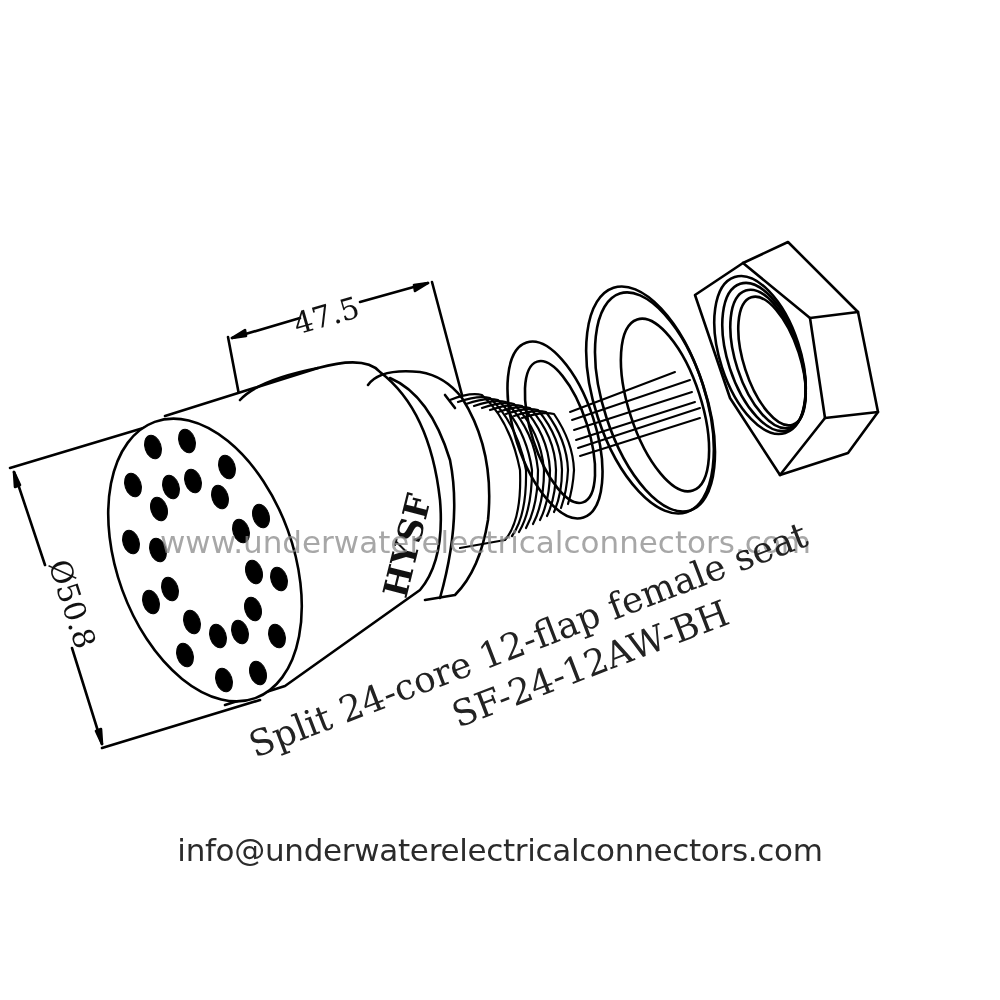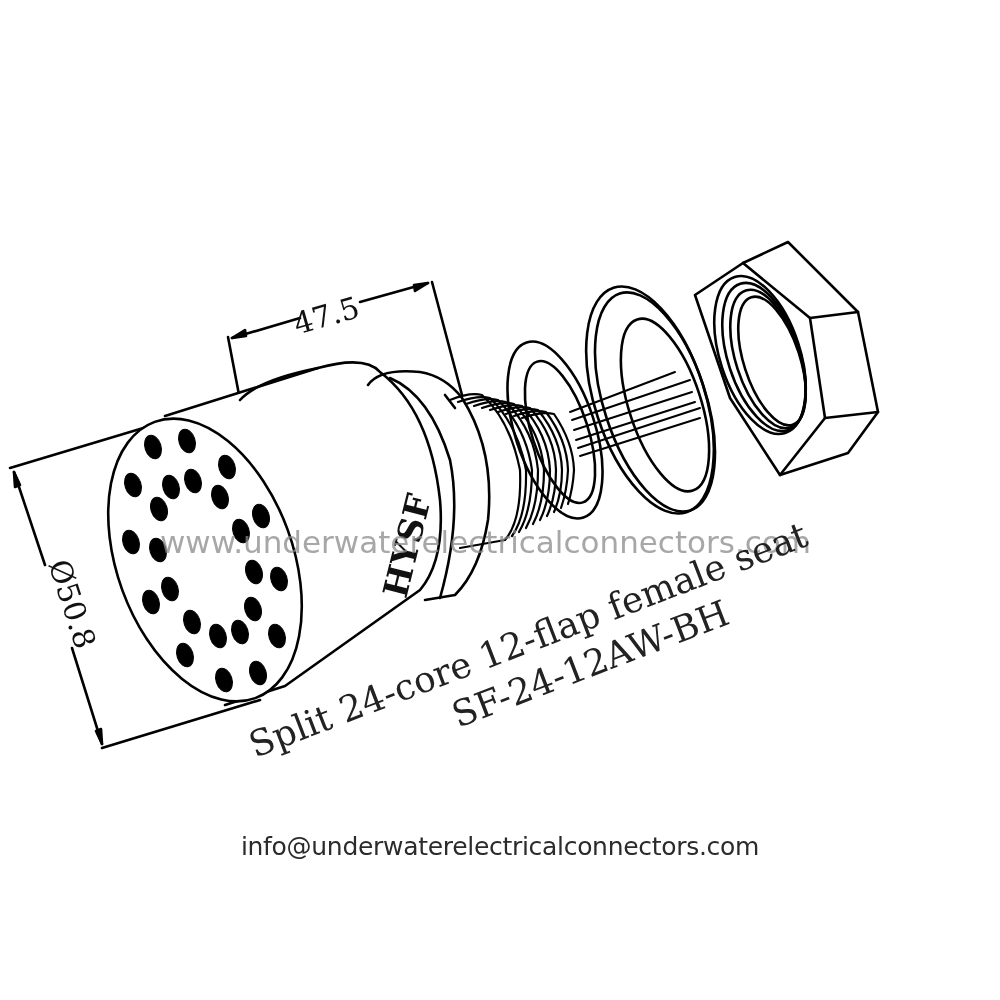--- a/index.html
+++ b/index.html
@@ -2,21 +2,21 @@
 <html><head>
 <meta charset="utf-8">
 <style>
   html, body { margin: 0; padding: 0; background: #ffffff; }
   body { width: 1000px; height: 1000px; position: relative; overflow: hidden; font-family: "DejaVu Sans", sans-serif; }
   #drawing { position: absolute; left: 0; top: 0; width: 1000px; height: 1000px; }
   .dim-text { font-family: "DejaVu Serif", "Liberation Serif", serif; fill: #111; }
   .label-text { font-family: "DejaVu Serif", "Liberation Serif", serif; fill: #222; }
   .watermark { font-family: "DejaVu Sans", "Liberation Sans", sans-serif; fill: #8a8a8a; opacity: 0.75; }
   .email { position: absolute; left: 0; width: 1000px; top: 832px; text-align: center;
-           font-family: "DejaVu Sans", "Liberation Sans", sans-serif; font-size: 25px; color: #2b2b2b; letter-spacing: -0.3px; }
+           font-family: "DejaVu Sans", "Liberation Sans", sans-serif; font-size: 31px; color: #2b2b2b; letter-spacing: -0.3px; }
 </style>
 </head>
 <body>
 
 <svg id="drawing" viewBox="0 0 1000 1000" xmlns="http://www.w3.org/2000/svg">
   <g fill="none" stroke="#000" stroke-width="2.6" stroke-linejoin="round" stroke-linecap="round">
 
     <g>
       <line x1="228" y1="337" x2="240" y2="400"></line>
       <line x1="432" y1="282" x2="462" y2="395"></line>

